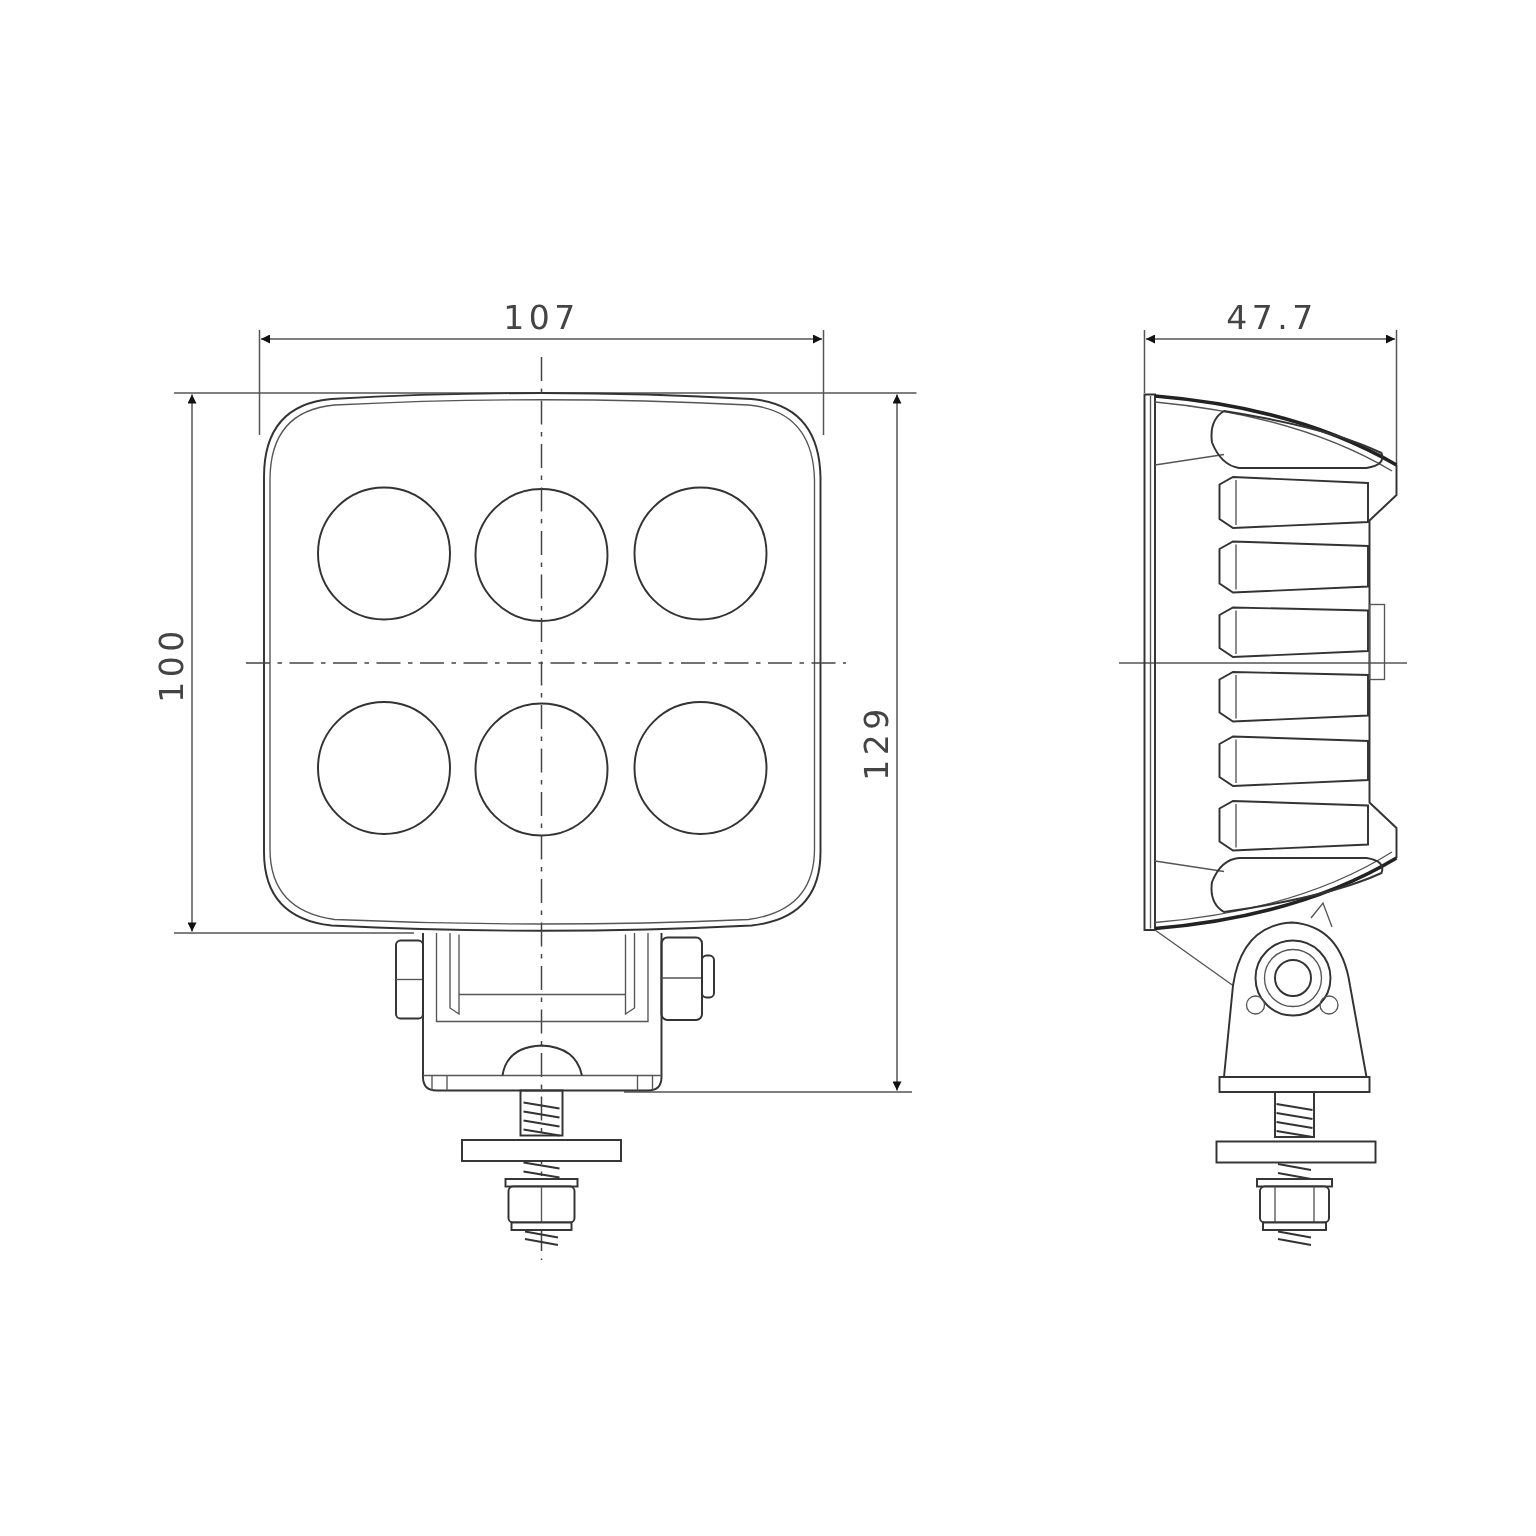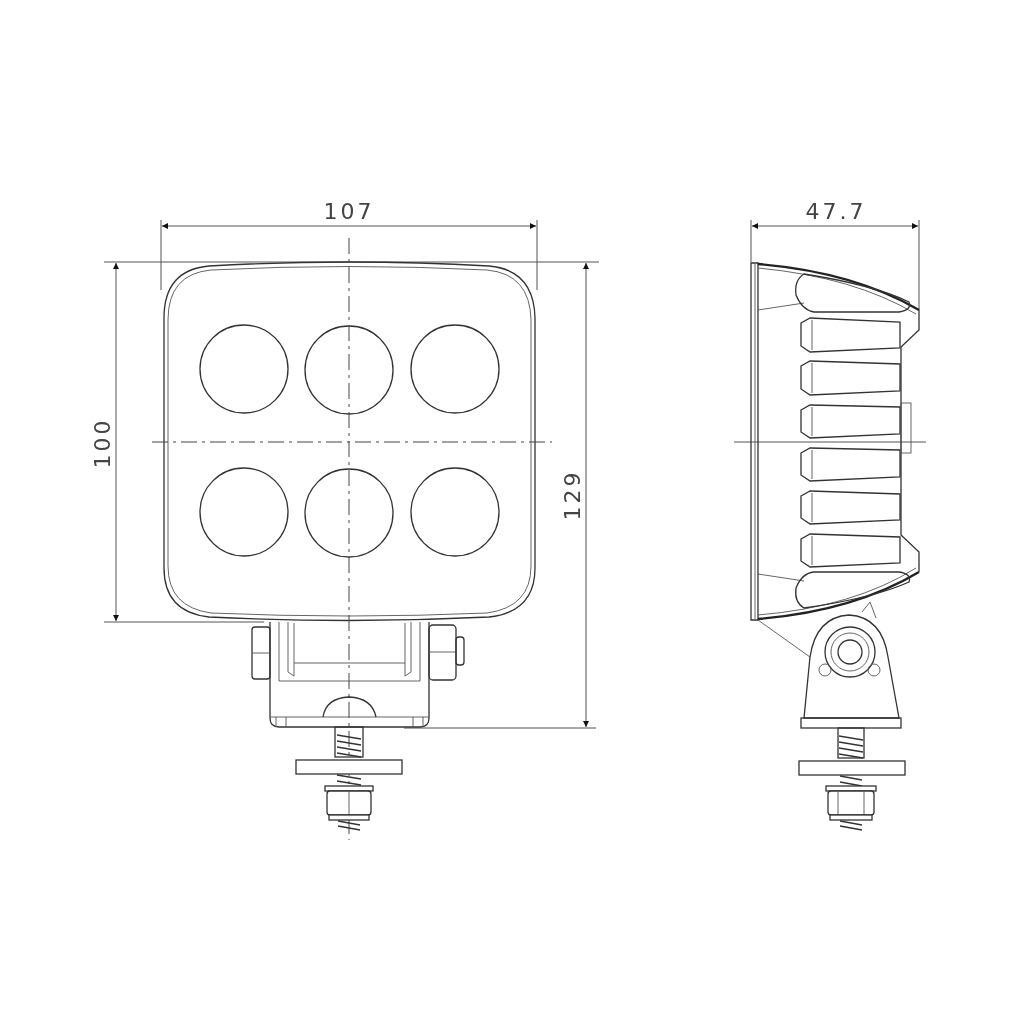--- a/index.html
+++ b/index.html
@@ -1,17 +1,17 @@
 <!DOCTYPE html>
 <html><head>
 <meta charset="utf-8">
 <style>
   html, body { margin: 0; padding: 0; background: #ffffff; }
   body { width: 1024px; height: 1024px; overflow: hidden; }
-  #drawing { position: absolute; left: 4px; top: 0; width: 836px; height: 1024px; }
+  #drawing { position: absolute; left: 16px; top: 0; width: 836px; height: 1024px; }
   svg text { font-family: "DejaVu Sans", sans-serif; fill: #444; }
   .ln { stroke: #333; fill: none; stroke-width: 1.3; }
   .thin { stroke: #555; fill: none; stroke-width: 0.9; }
   .dim { stroke: #555; fill: none; stroke-width: 1; }
   .center { stroke: #444; fill: none; stroke-width: 1; stroke-dasharray: 16 5 3 5; }
   .thick { stroke: #222; fill: none; stroke-width: 2.4; }
   .wfill { fill: #fff; stroke: #333; stroke-width: 1.3; }
 </style>
 </head>
 <body>

